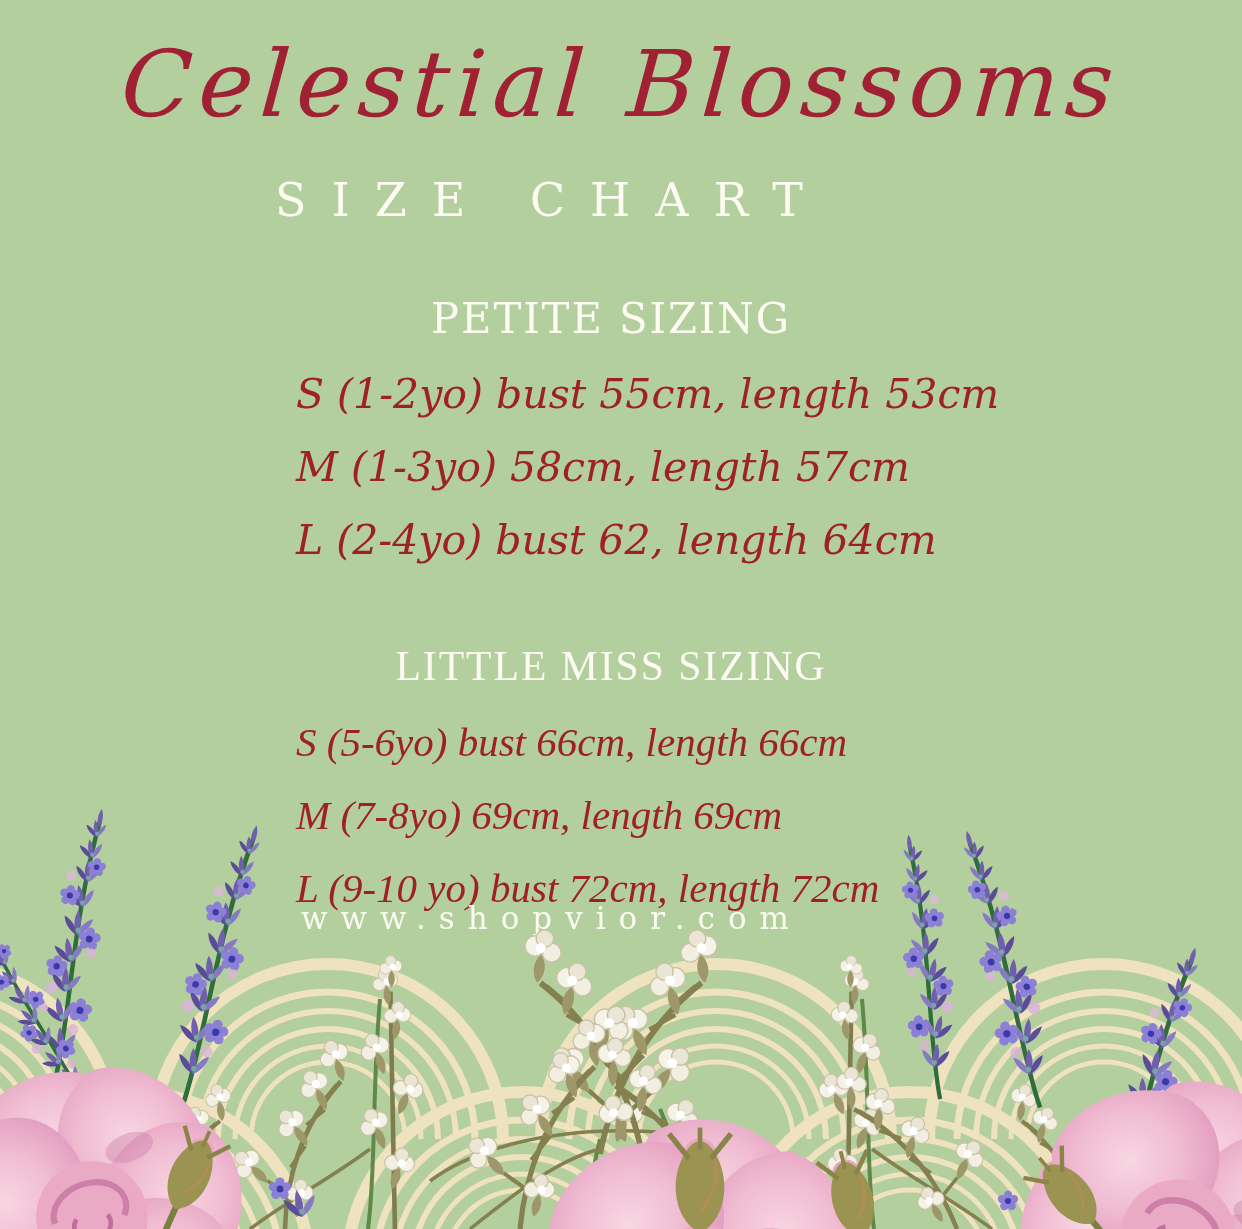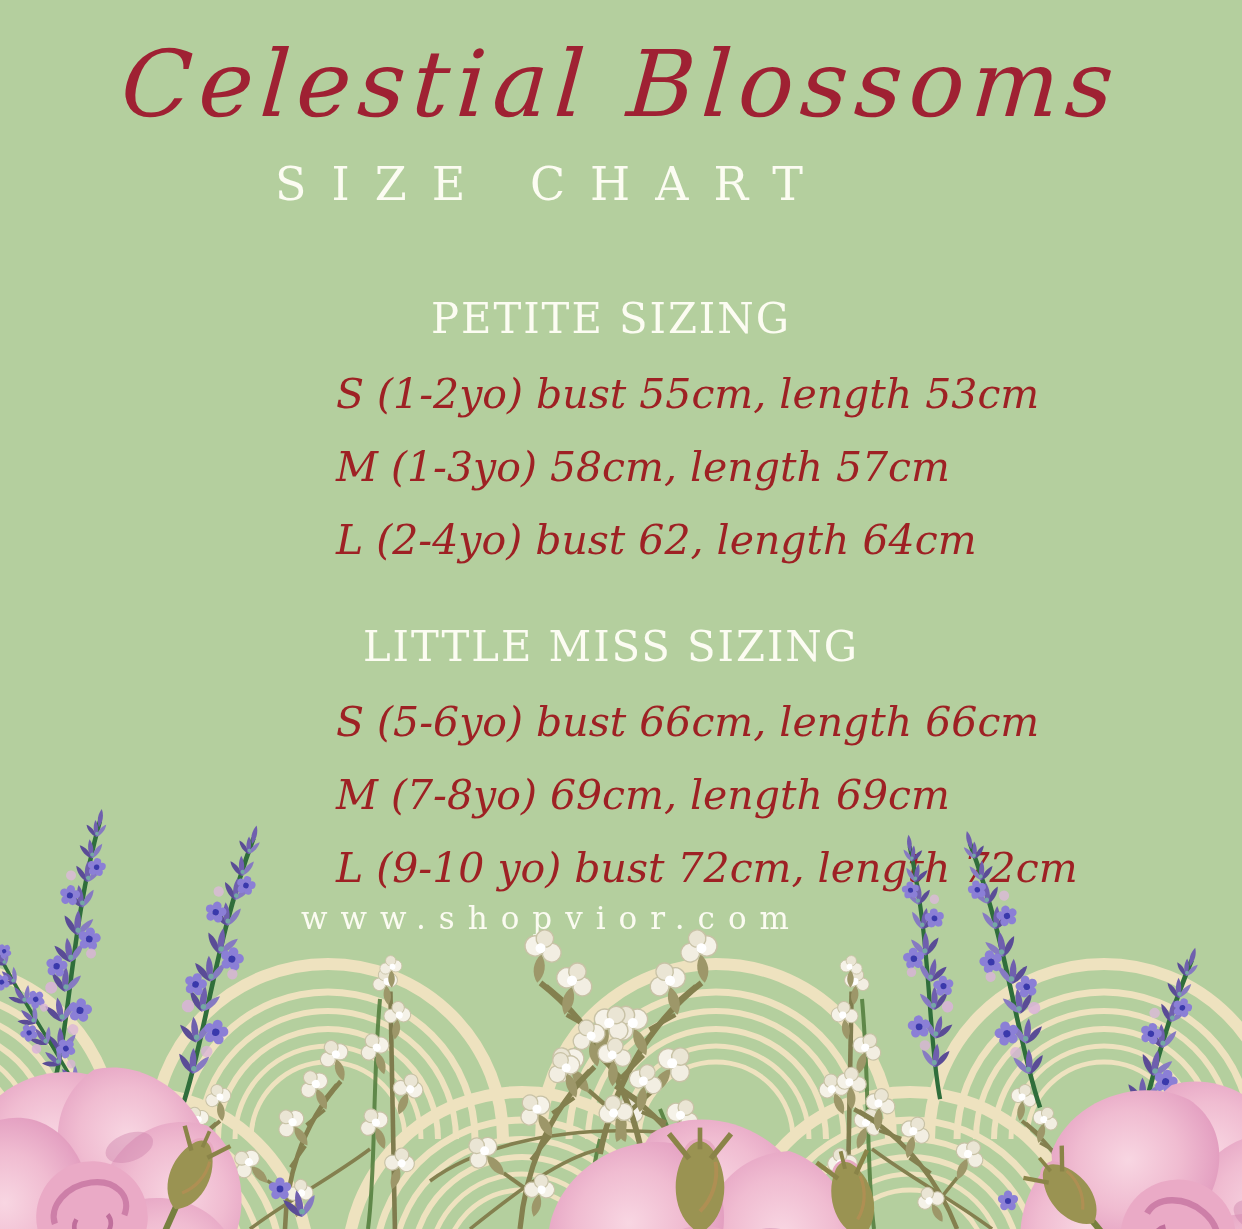--- a/index.html
+++ b/index.html
@@ -14,45 +14,45 @@
   .brand-title{
     position:absolute;top:26px;left:0;width:1242px;
     text-align:center;
     font-style:italic;
     font-size:92px;line-height:118px;
     letter-spacing:7px;
     color:#9f2133;
     transform:skewX(-4deg);
   }
   .subtitle{
-    position:absolute;top:156px;left:0;width:1078px;
+    position:absolute;top:172px;left:0;width:1078px;
     text-align:center;
     font-size:46px;line-height:56px;
     letter-spacing:25px;text-indent:25px;
     color:#fcfcf2;
   }
   .size-block{position:absolute;left:296px;width:640px;}
   .size-block h2{
     margin:0;width:630px;
     text-align:center;
     font-weight:normal;
     font-size:43px;line-height:52px;
     letter-spacing:2px;
     color:#fcfcf2;
     transform:scaleX(.97);transform-origin:center;
   }
-  .size-block .rows{margin-top:14px;margin-left:40px;}
+  .size-block .rows{margin-top:14px;}
   .size-block .row{
     font-style:italic;
     font-size:41px;line-height:73px;
     color:#9e2124;
     white-space:nowrap;
   }
   .block-petite{top:292px;}
-  .block-little-miss{top:620px;}
+  .block-little-miss{top:640px;font-family:Liberation Serif, serif;}
   .website{
     position:absolute;top:898px;left:0;width:1090px;
     text-align:center;
     font-size:31px;line-height:40px;
     letter-spacing:13px;text-indent:13px;
     color:#fbfbf1;
   }
   .floral{position:absolute;left:0;top:809px;width:1242px;height:420px;}
 </style>
 </head>

